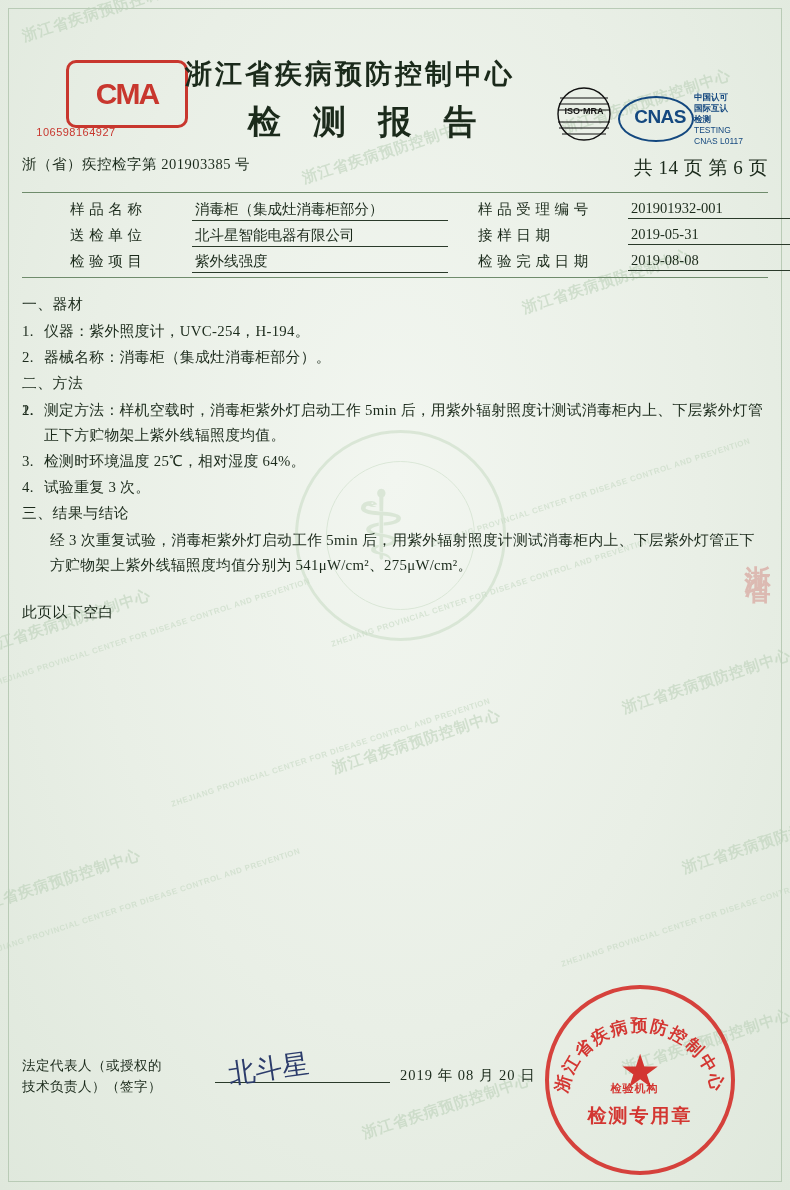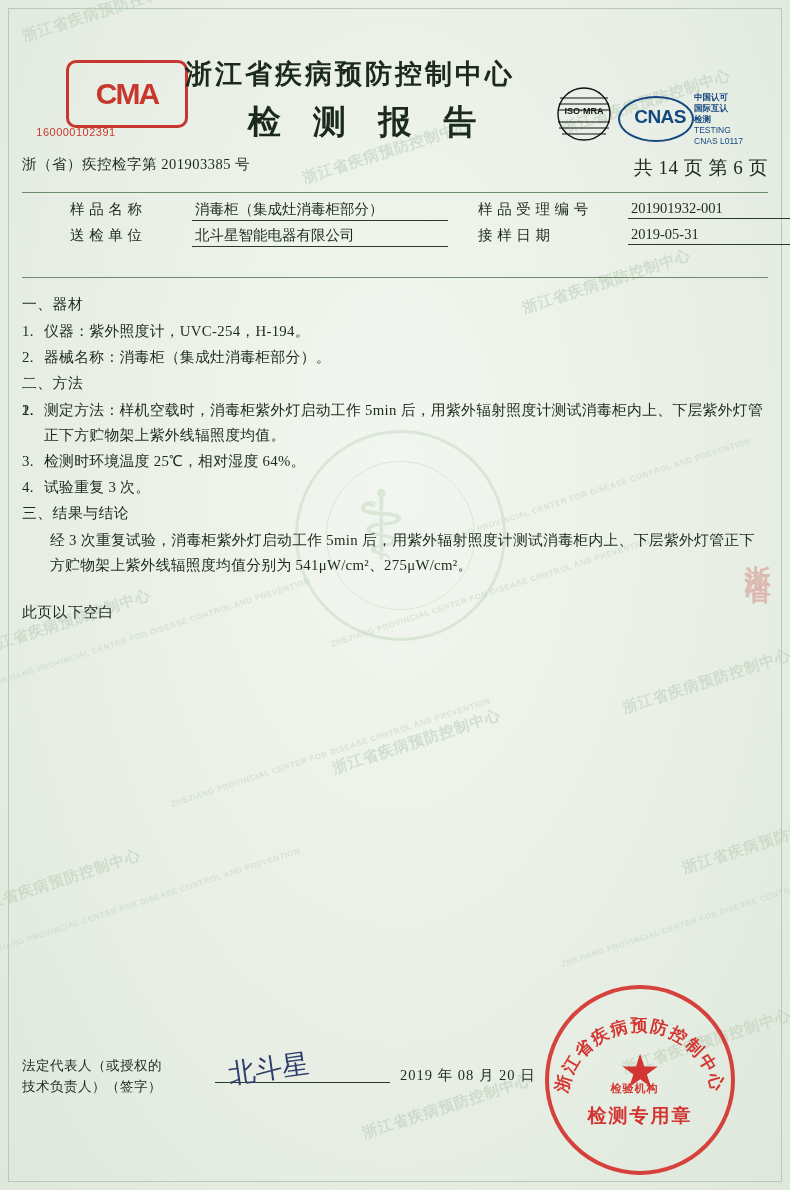--- a/index.html
+++ b/index.html
@@ -204,21 +204,21 @@
     <div class="wm en" style="left:560px;top:960px;transform:rotate(-18deg);">ZHEJIANG PROVINCIAL CENTER FOR DISEASE CONTROL AND PREVENTION</div>
 
     <div class="wm-seal"></div>
     <div class="wm-snake">⚕</div>
 
     <div class="red-cn">浙江省</div>
   </div>
 
   <div class="hdr">
     <div class="cma">CMA</div>
-    <div class="cma-no">160000102391</div>
+    <div class="cma-no">106598164927</div>
 
     <div class="title1">浙江省疾病预防控制中心</div>
     <div class="title2">检 测 报 告</div>
 
     <svg class="iso" viewBox="0 0 56 56">
       <circle cx="28" cy="28" r="26" fill="none" stroke="#111" stroke-width="1.4"></circle>
       <g stroke="#111" stroke-width="1.1">
         <line x1="4" y1="12" x2="52" y2="12"></line>
           <line x1="3" y1="18" x2="53" y2="18"></line>
         <line x1="2" y1="24" x2="54" y2="24"></line>
@@ -250,20 +250,26 @@
       <span class="ilabel" style="left:4px;">样 品 名 称</span>
       <span class="ival" style="left:126px;width:250px;">消毒柜（集成灶消毒柜部分）</span>
       <span class="ilabel" style="left:412px;">样 品 受 理 编 号</span>
       <span class="ival" style="left:562px;width:174px;">201901932-001</span>
     </div>
     <div class="irow" style="top:26px;">
       <span class="ilabel" style="left:4px;">送 检 单 位</span>
       <span class="ival" style="left:126px;width:250px;">北斗星智能电器有限公司</span>
       <span class="ilabel" style="left:412px;">接 样 日 期</span>
       <span class="ival" style="left:562px;width:174px;">2019-05-31</span>
+    </div>
+    <div class="irow" style="top:52px;">
+      <span class="ilabel" style="left:4px;">检 验 项 目</span>
+      <span class="ival" style="left:126px;width:250px;">紫外线强度</span>
+      <span class="ilabel" style="left:412px;">检 验 完 成 日 期</span>
+      <span class="ival" style="left:562px;width:174px;">2019-08-08</span>
     </div>
   </div>
 
   <div class="body">
     <div class="sec">一、器材</div>
     <div class="li">
       <span class="num">1.</span>
       <span>仪器：紫外照度计，UVC-254，H-194。</span>
     </div>
     <div class="li">

